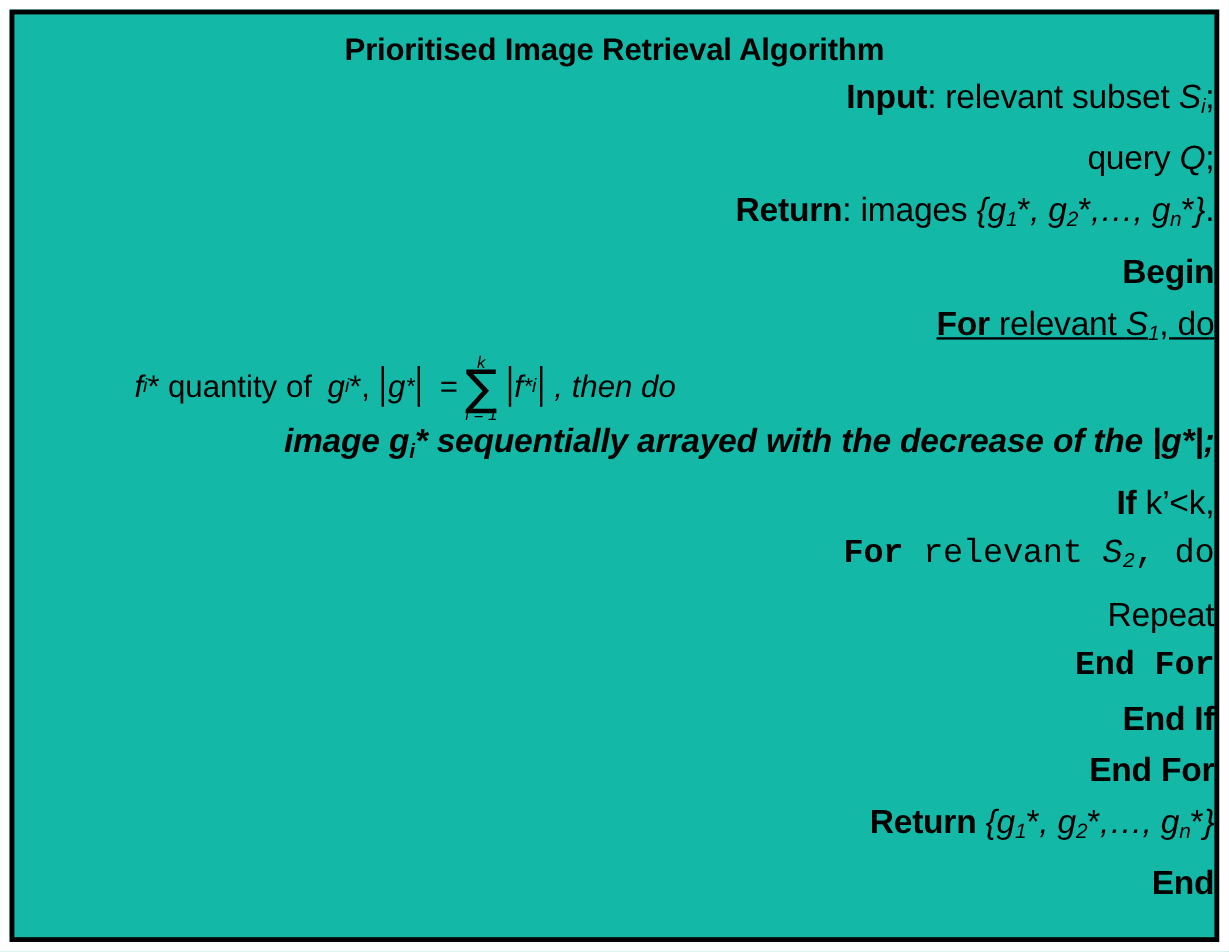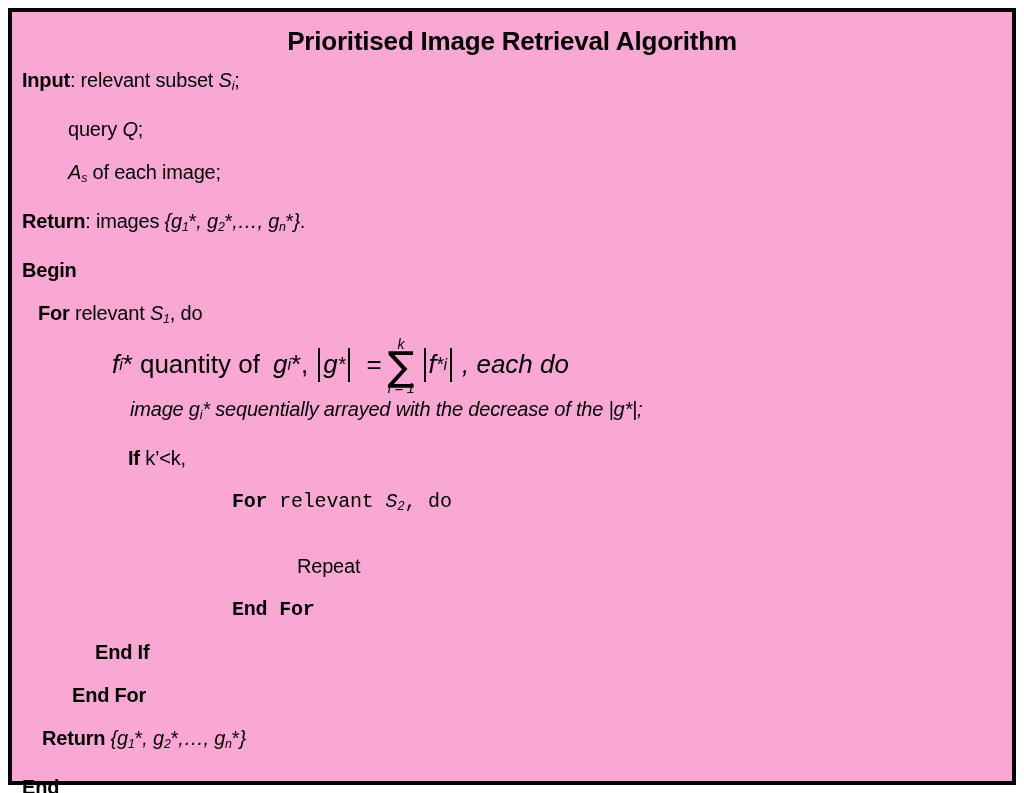--- a/index.html
+++ b/index.html
@@ -16,51 +16,52 @@
   }
 
   #algorithm-box {
     position: absolute;
     left: 8px;
     top: 8px;
     width: 1008px;
     height: 777px;
     box-sizing: border-box;
     border: 4px solid #000000;
-    background: #f9a8d4;
+    background: #14b8a6;
   }
 
   .title {
     text-align: center;
     font-weight: bold;
     font-size: 26px;
     letter-spacing: -0.2px;
     margin-top: 14px;
     margin-bottom: 2px;
   }
 
   .line {
-    font-size: 20px;
+    font-size: 28px;
     line-height: 43px;
     white-space: nowrap;
     letter-spacing: -0.2px;
     padding-left: 10px;
+    text-align: right;
   }
 
   .b  { font-weight: bold; }
   .it { font-style: italic; }
 
   
   .i0 { padding-left: 10px; }
-  .i1 { padding-left: 26px; }
+  .i1 { padding-left: 26px; text-decoration: underline; }
   .i2 { padding-left: 56px; }
-  .i4 { padding-left: 118px; }
+  .i4 { padding-left: 118px; font-weight: bold; }
   .i5 { padding-left: 116px; }
   .i6 { padding-left: 220px; font-family: Liberation Mono, monospace; }
-  .i7 { padding-left: 285px; margin-top: 15px; }
+  .i7 { padding-left: 285px; }
   .i8 { padding-left: 83px; }
   .i9 { padding-left: 60px; }
   .i10{ padding-left: 30px; }
 
   sub {
     font-size: 0.62em;
     vertical-align: -0.25em;
     font-style: italic;
   }
   sup {
@@ -122,23 +123,20 @@
   <div class="title">Prioritised Image Retrieval Algorithm</div>
 
   <div class="line i0">
     <span class="b">Input</span><span>: relevant subset </span><span class="it">S</span><sub>i</sub><span>;</span>
   </div>
 
   <div class="line i2">
     <span>query </span><span class="it">Q</span><span>;</span>
   </div>
 
-  <div class="line i2">
-    <span class="it">A</span><sub>s</sub><span> of each image;</span>
-  </div>
 
   <div class="line i0">
     <span class="b">Return</span><span>: images </span><span class="it">{</span><span class="it">g</span><sub>1</sub><span>*</span><span class="it">, </span><span class="it">g</span><sub>2</sub><span>*</span><span class="it">,…, </span><span class="it">g</span><sub>n</sub><span>*</span><span class="it">}</span><span>.</span>
   </div>
 
   <div class="line i0 b">Begin</div>
 
   <div class="line i1">
     <span class="b">For</span><span> relevant </span><span class="it">S</span><sub>1</sub><span>, do</span>
   </div>
@@ -168,21 +166,21 @@
       <span class="sum-lim bot">i = 1</span>
     </span>
     <span class="bars">
       <span class="bar"></span>
         <span>f</span>
         <sup>*</sup>
         <sub>i</sub>
         <span class="bar"></span>
     </span>
     <span class="gap-s"></span>
-    <span class="it">, each do</span>
+    <span class="it">, then do</span>
   </div>
 
   <div class="line i4 it">
     <span>image </span><span>g</span><sub>i</sub><span>* sequentially arrayed with the decrease of the |g*|;</span>
   </div>
 
   <div class="line i5">
     <span class="b">If</span><span> k’&lt;k,</span>
   </div>
 

